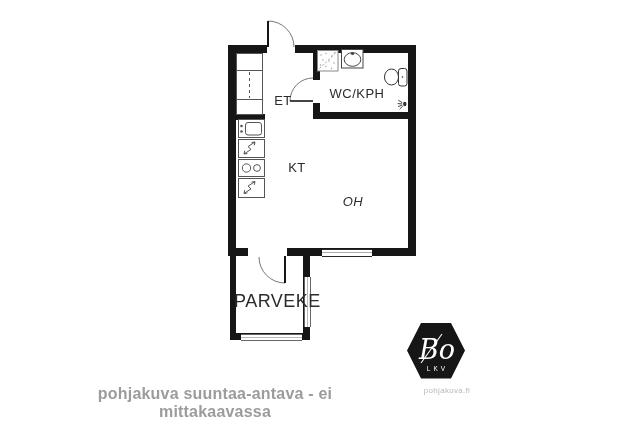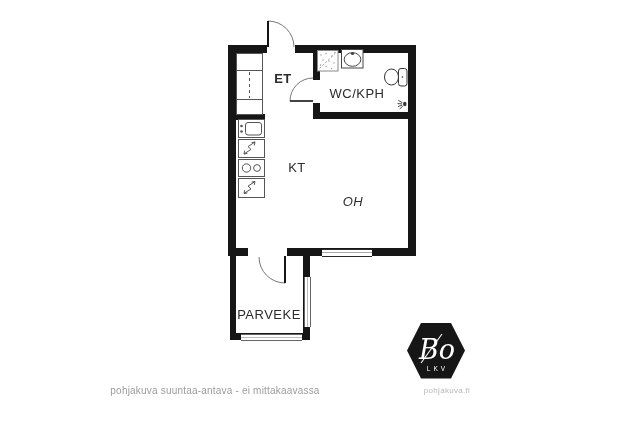--- a/index.html
+++ b/index.html
@@ -7,21 +7,21 @@
     position:relative;width:640px;height:427px;background:#ffffff;overflow:hidden;
     font-family:"Liberation Sans", sans-serif;
   }
   .wall{position:absolute;background:#161616;}
   .room-label{
     position:absolute;color:#2b2b2b;font-size:13px;letter-spacing:.5px;
     text-align:center;white-space:nowrap;
   }
   .caption{
     position:absolute;left:80px;top:385px;width:270px;text-align:center;
-    font-size:10px;color:#9c9c9c;letter-spacing:.2px;
+    font-size:16px;color:#9c9c9c;letter-spacing:.2px;font-weight:bold;
   }
   .watermark{
     position:absolute;left:417px;top:386px;width:60px;text-align:center;
     font-size:8px;color:#b8b8b8;letter-spacing:.3px;
   }
   .band-h{position:absolute;background:#ffffff;border-top:1px solid #2a2a2a;border-bottom:1px solid #2a2a2a;}
   .band-h .mid{position:absolute;left:0;right:0;top:50%;height:1px;margin-top:-1px;background:#a9a9a9;}
   .rail-h{position:absolute;background:#ffffff;border-top:1px solid #666;border-bottom:1px solid #666;}
   .rail-h .mid{position:absolute;left:0;right:0;top:50%;height:1px;margin-top:-1px;background:#bbbbbb;}
   .rail-v{position:absolute;background:#ffffff;border-left:1px solid #666;border-right:1px solid #666;}
@@ -137,25 +137,25 @@
     </g>
     <g stroke="#333" stroke-width="0.9" fill="none">
       <ellipse cx="404.8" cy="104" rx="1.7" ry="2.2" fill="#333" stroke="none"></ellipse>
       <line x1="402.3" y1="102.7" x2="398.3" y2="100.3"></line>
       <line x1="402" y1="103.9" x2="397.6" y2="103.6"></line>
       <line x1="402.2" y1="105.1" x2="398" y2="106.6"></line>
       <line x1="402.8" y1="106.1" x2="399.7" y2="109"></line>
     </g>
   </svg>
 
-  <div class="room-label" style="left:269px;top:71px;width:28px;font-weight:bold;">ET</div>
+  <div class="room-label" style="left:269px;top:93px;width:28px;">ET</div>
   <div class="room-label" style="left:322px;top:86px;width:70px;font-size:13px;">WC/KPH</div>
   <div class="room-label" style="left:283px;top:160px;width:28px;">KT</div>
   <div class="room-label" style="left:338px;top:194px;width:30px;font-style:italic;">OH</div>
-  <div class="room-label" style="left:234px;top:291px;width:70px;font-size:13px;margin-top:16px;">PARVEKE</div>
+  <div class="room-label" style="left:234px;top:291px;width:70px;font-size:18px;">PARVEKE</div>
 
   <div class="caption">pohjakuva suuntaa-antava - ei mittakaavassa</div>
 
   <svg width="60" height="60" viewBox="0 0 60 58" style="left:406px;top:321px;">
     <polygon points="15,1 45,1 59,28.5 45,56.5 15,56.5 1,28.5" fill="#161616"></polygon>
     <line x1="15" y1="41" x2="36" y2="12" stroke="#ffffff" stroke-width="1.1"></line>
     <text x="31" y="37" text-anchor="middle" class="logo-main">Bo</text>
     <text x="31.5" y="48.5" text-anchor="middle" class="logo-sub">LKV</text>
   </svg>
   <div class="watermark">pohjakuva.fi</div>

